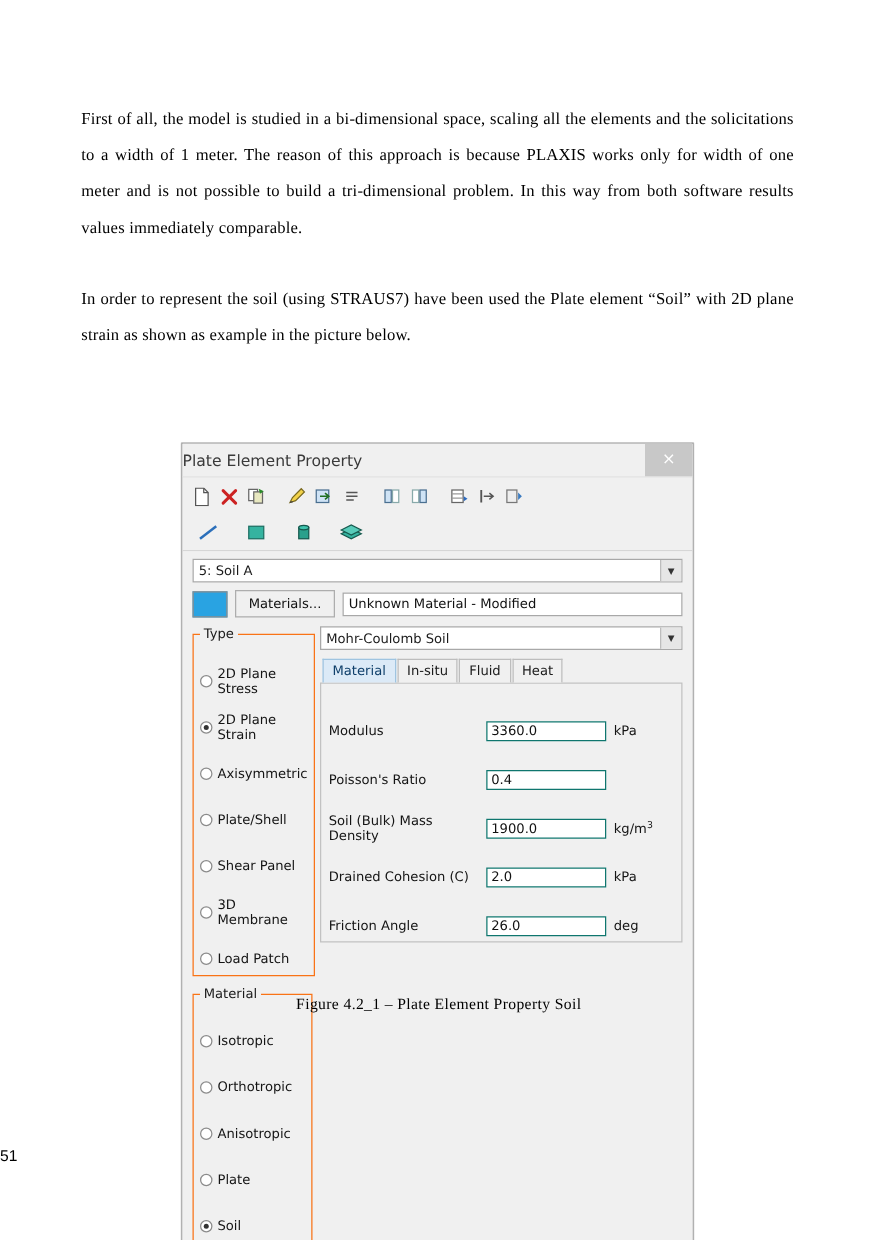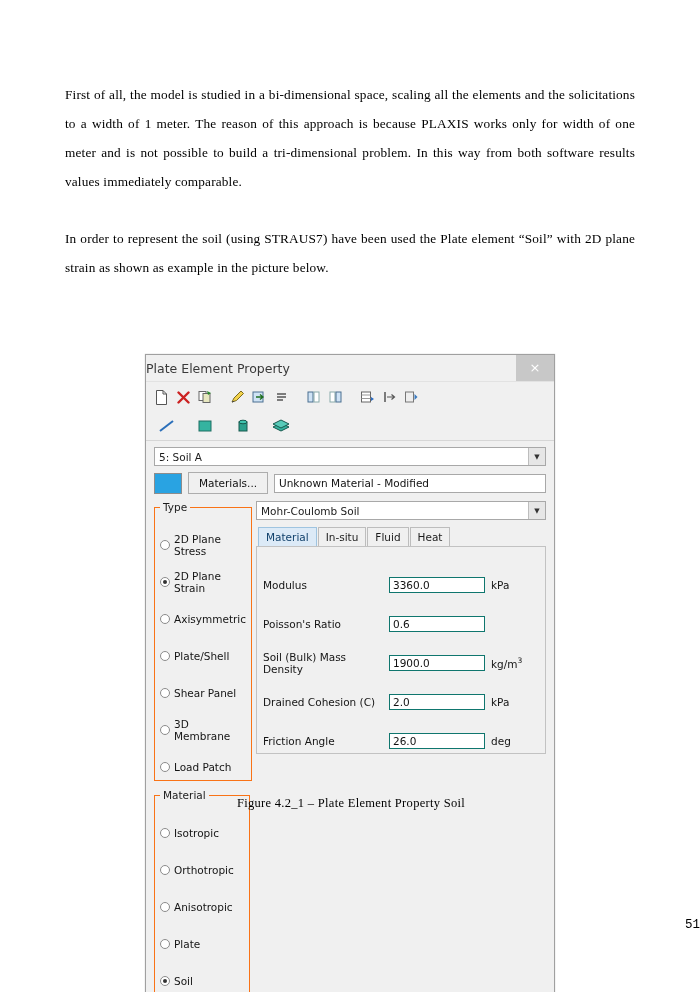--- a/index.html
+++ b/index.html
@@ -312,22 +312,22 @@
   .footer-text {
     position: absolute;
     left: 65px;
     top: 855px;
     width: 570px;
   }
   .page-num {
     position: absolute;
     left: 0; right: 0;
     top: 918px;
-    text-align: right;
-    font-family: Liberation Mono, monospace;
+    text-align: left;
+    font-family: Liberation Sans, sans-serif;
     font-size: 12.5px;
   }
 </style>
 </head>
 <body>
 
 <div class="page">
 
   <div class="text-col">
     <p class="body-par">First of all, the model is studied in a bi-dimensional space, scaling all the elements and the solicitations to a width of 1 meter. The reason of this approach is because PLAXIS works only for width of one meter and is not possible to build a tri-dimensional problem. In this way from both software results values immediately comparable.</p>
@@ -530,21 +530,21 @@
             </div>
 
             <div class="tab-panel">
               <div class="prop-row">
                 <div class="prop-label">Modulus</div>
                 <div class="prop-input">3360.0</div>
                 <div class="prop-unit">kPa</div>
               </div>
               <div class="prop-row">
                 <div class="prop-label">Poisson's Ratio</div>
-                <div class="prop-input">0.6</div>
+                <div class="prop-input">0.4</div>
                 <div class="prop-unit"></div>
               </div>
               <div class="prop-row">
                 <div class="prop-label">Soil (Bulk) Mass Density</div>
                 <div class="prop-input">1900.0</div>
                 <div class="prop-unit"><span>kg/m</span><sup>3</sup></div>
               </div>
               <div class="prop-row">
                 <div class="prop-label">Drained Cohesion (C)</div>
                 <div class="prop-input">2.0</div>

